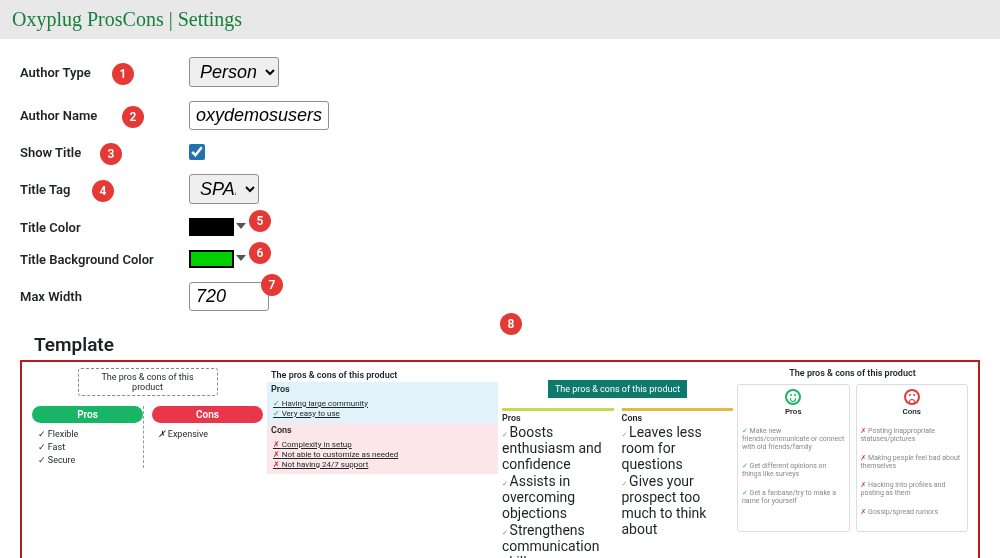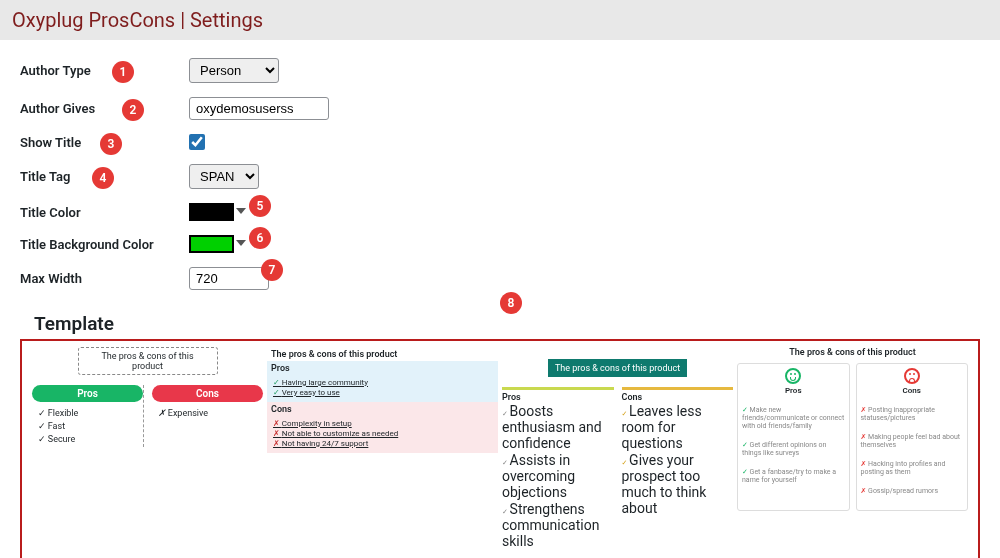--- a/index.html
+++ b/index.html
@@ -1,30 +1,30 @@
 <!DOCTYPE html>
 <html><head>
 <meta charset="utf-8">
 <style>
 * { box-sizing: border-box; margin: 0; padding: 0; }
 body { font-family: -apple-system, BlinkMacSystemFont, "Segoe UI", Roboto, sans-serif; font-size: 13px; color: #1d2327; background: #fff; width: 1000px; }
 .container { padding: 0 20px 20px 20px; background: #fff; }
 .header { background: #e8e8e8; padding: 8px 12px; margin-bottom: 18px; }
-.header h1 { font-size: 20px; font-weight: 400; color: #7f1d1d; }
+.header h1 { font-size: 20px; font-weight: 400; color: #15803d; font-family: Liberation Serif, serif; }
 .form-row { display: flex; align-items: center; margin-bottom: 14px; gap: 24px; }
 .form-label { width: 145px; font-weight: 600; font-size: 13px; position: relative; }
 .badge { position: absolute; width: 22px; height: 22px; background: #e53935; border-radius: 50%; color: #fff; font-size: 12px; font-weight: 600; display: inline-flex; align-items: center; justify-content: center; }
 .badge-1 { left: 92px; top: -2px; }
 .badge-2 { left: 102px; top: -2px; }
 .badge-3 { left: 80px; top: -2px; }
 .badge-4 { left: 72px; top: -2px; }
 .badge-5 { left: 60px; top: -8px; }
 .badge-6 { left: 60px; top: -8px; }
 .badge-7 { left: 72px; top: -8px; }
-select, input[type=text], input[type=number] { padding: 3px 6px; border: 1px solid #8c8f94; border-radius: 3px; font-size: 13px; }
+select, input[type=text], input[type=number] { padding: 3px 6px; border: 1px solid #8c8f94; border-radius: 3px; font-size: 18px; font-style: italic; }
 .sel-author { width: 90px; }
 .inp-name { width: 140px; }
 .sel-tag { width: 70px; }
 .inp-width { width: 80px; }
 input[type=checkbox] { width: 16px; height: 16px; accent-color: #2271b1; }
 .color-swatch { width: 45px; height: 18px; border: 2px solid #000; position: relative; }
 .color-swatch.black { background: #000; }
 .color-swatch.green { background: #00d000; }
 .color-swatch::after { content: ''; position: absolute; right: -14px; top: 3px; width: 0; height: 0; border-left: 5px solid transparent; border-right: 5px solid transparent; border-top: 6px solid #555; }
 .color-wrap { position: relative; display: inline-block; }
@@ -107,21 +107,21 @@
   <div class="form-row">
     <div class="form-label">
       <span>Author Type</span>
       <span class="badge badge-1">1</span>
     </div>
     <select class="sel-author"><option>Person</option></select>
   </div>
 
   <div class="form-row">
     <div class="form-label">
-      <span>Author Gives</span>
+      <span>Author Name</span>
       <span class="badge badge-2">2</span>
     </div>
     <input type="text" class="inp-name" value="oxydemosuserss" style="">
   </div>
 
   <div class="form-row">
     <div class="form-label">
       <span>Show Title</span>
       <span class="badge badge-3">3</span>
     </div>

